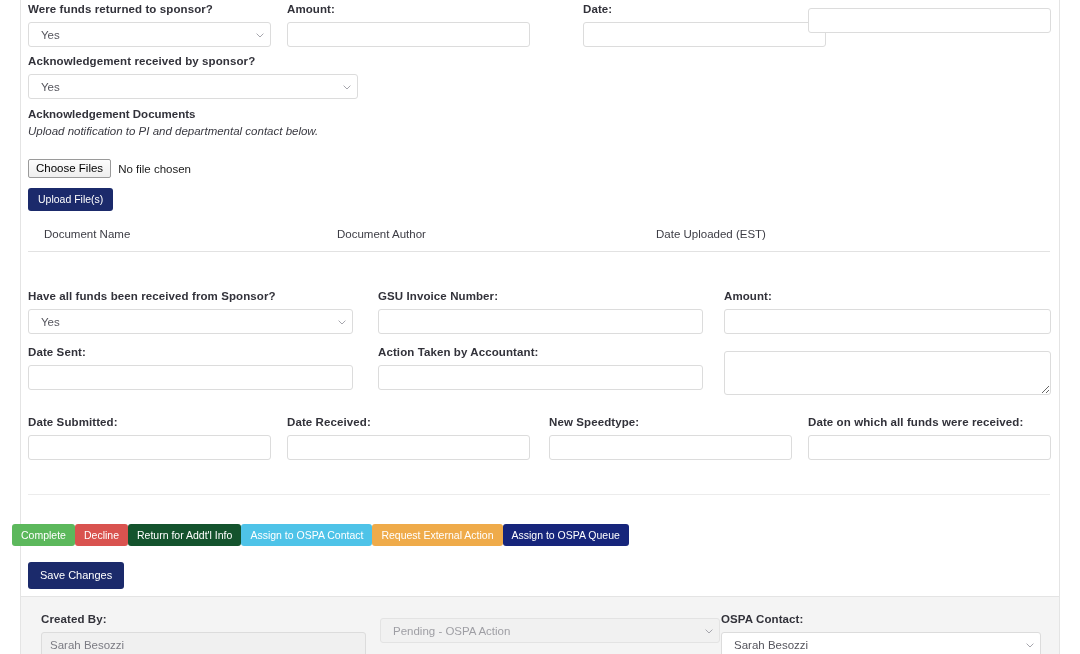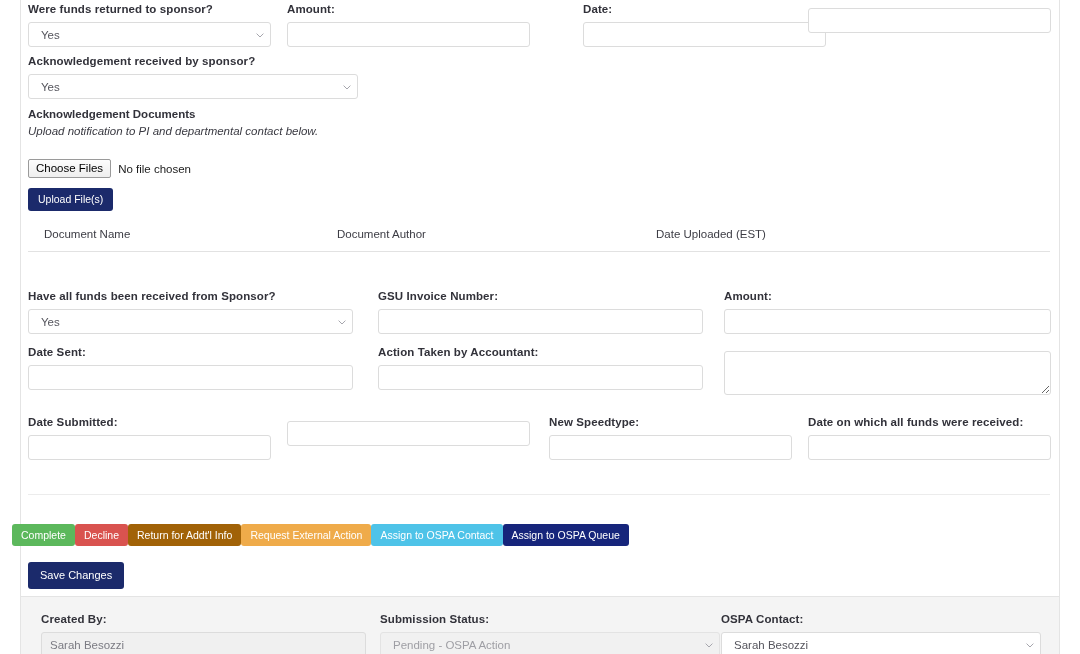--- a/index.html
+++ b/index.html
@@ -295,56 +295,56 @@
     <div class="fld" style="left:724px; top:345px; width:327px;">
       <textarea class="ta" style="margin-top: 6px;"></textarea>
     </div>
 
     <div class="fld" style="left:28px; top:415px; width:243px;">
       <div class="lbl">Date Submitted:</div>
       <input class="inp" style="margin-top: 6px;" value="">
     </div>
 
     <div class="fld" style="left:287px; top:415px; width:243px;">
+      <div class="lbl">Date Received:</div>
       <input class="inp" style="margin-top: 6px;" value="">
     </div>
 
     <div class="fld" style="left:549px; top:415px; width:243px;">
       <div class="lbl">New Speedtype:</div>
       <input class="inp" style="margin-top: 6px;" value="">
     </div>
 
     <div class="fld" style="left:808px; top:415px; width:243px;">
       <div class="lbl">Date on which all funds were received:</div>
       <input class="inp" style="margin-top: 6px;" value="">
     </div>
 
     <div class="divider" style="top:494px;"></div>
 
     <div class="actions">
       <button class="act" style="background: rgb(92, 184, 92);">Complete</button>
       <button class="act" style="background: rgb(217, 83, 79);">Decline</button>
-      <button class="act" style="background: #a16207;">Return for Addt'l Info</button>
+      <button class="act" style="background: #14532d;">Return for Addt'l Info</button>
+      <button class="act" style="background: rgb(78, 195, 232);">Assign to OSPA Contact</button>
       <button class="act" style="background: rgb(239, 171, 74);">Request External Action</button>
-      <button class="act" style="background: rgb(78, 195, 232);">Assign to OSPA Contact</button>
       <button class="act" style="background: rgb(22, 37, 123);">Assign to OSPA Queue</button>
     </div>
 
     <button class="save-btn">Save Changes</button>
 
   </div>
 
   <div class="footer">
     <div class="fld" style="left:20px; top:15px; width:325px;">
       <div class="lbl">Created By:</div>
       <input class="inp disabled" style="margin-top: 6px;" readonly="" value="Sarah Besozzi">
     </div>
 
     <div class="fld" style="left:359px; top:15px; width:340px;">
-      <div class="lbl">Submission Status:</div>
       <div class="sel-wrap" style="margin-top:6px;">
         <select class="sel disabled" disabled="">
           <option>Pending - OSPA Action</option>
         </select>
         <span class="caret">
           <svg viewBox="0 0 8 5" width="8" height="5">
               <path d="M0.6 0.6 L4 4 L7.4 0.6" fill="none" stroke="currentColor" stroke-width="1"></path>
             </svg>
         </span>
       </div>

